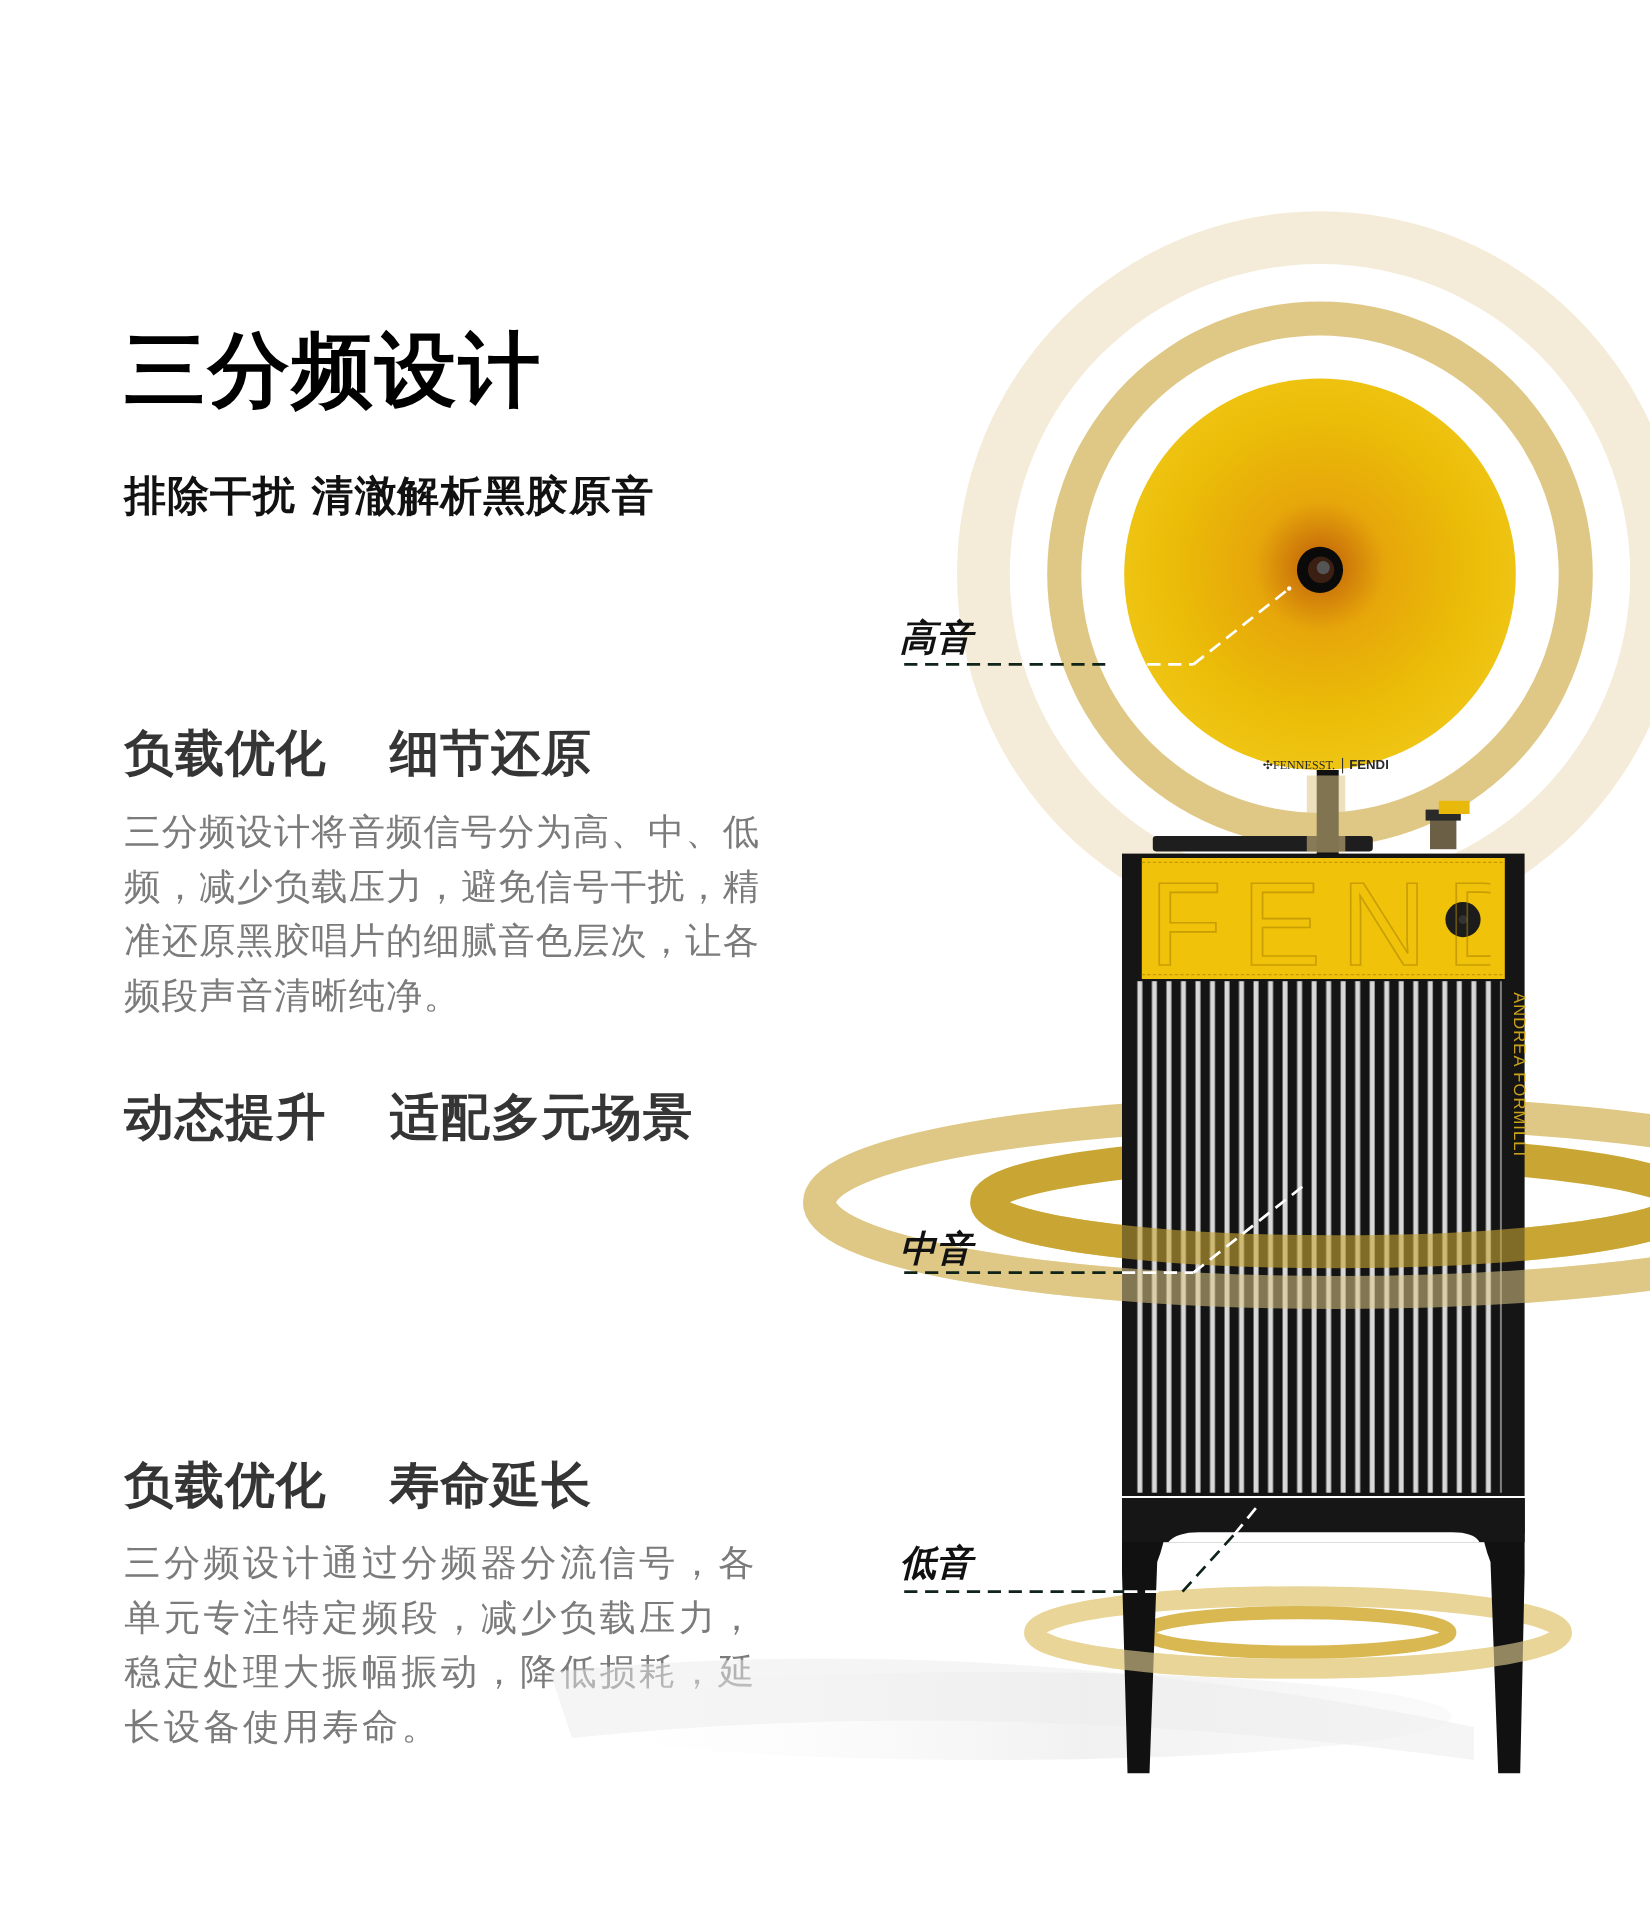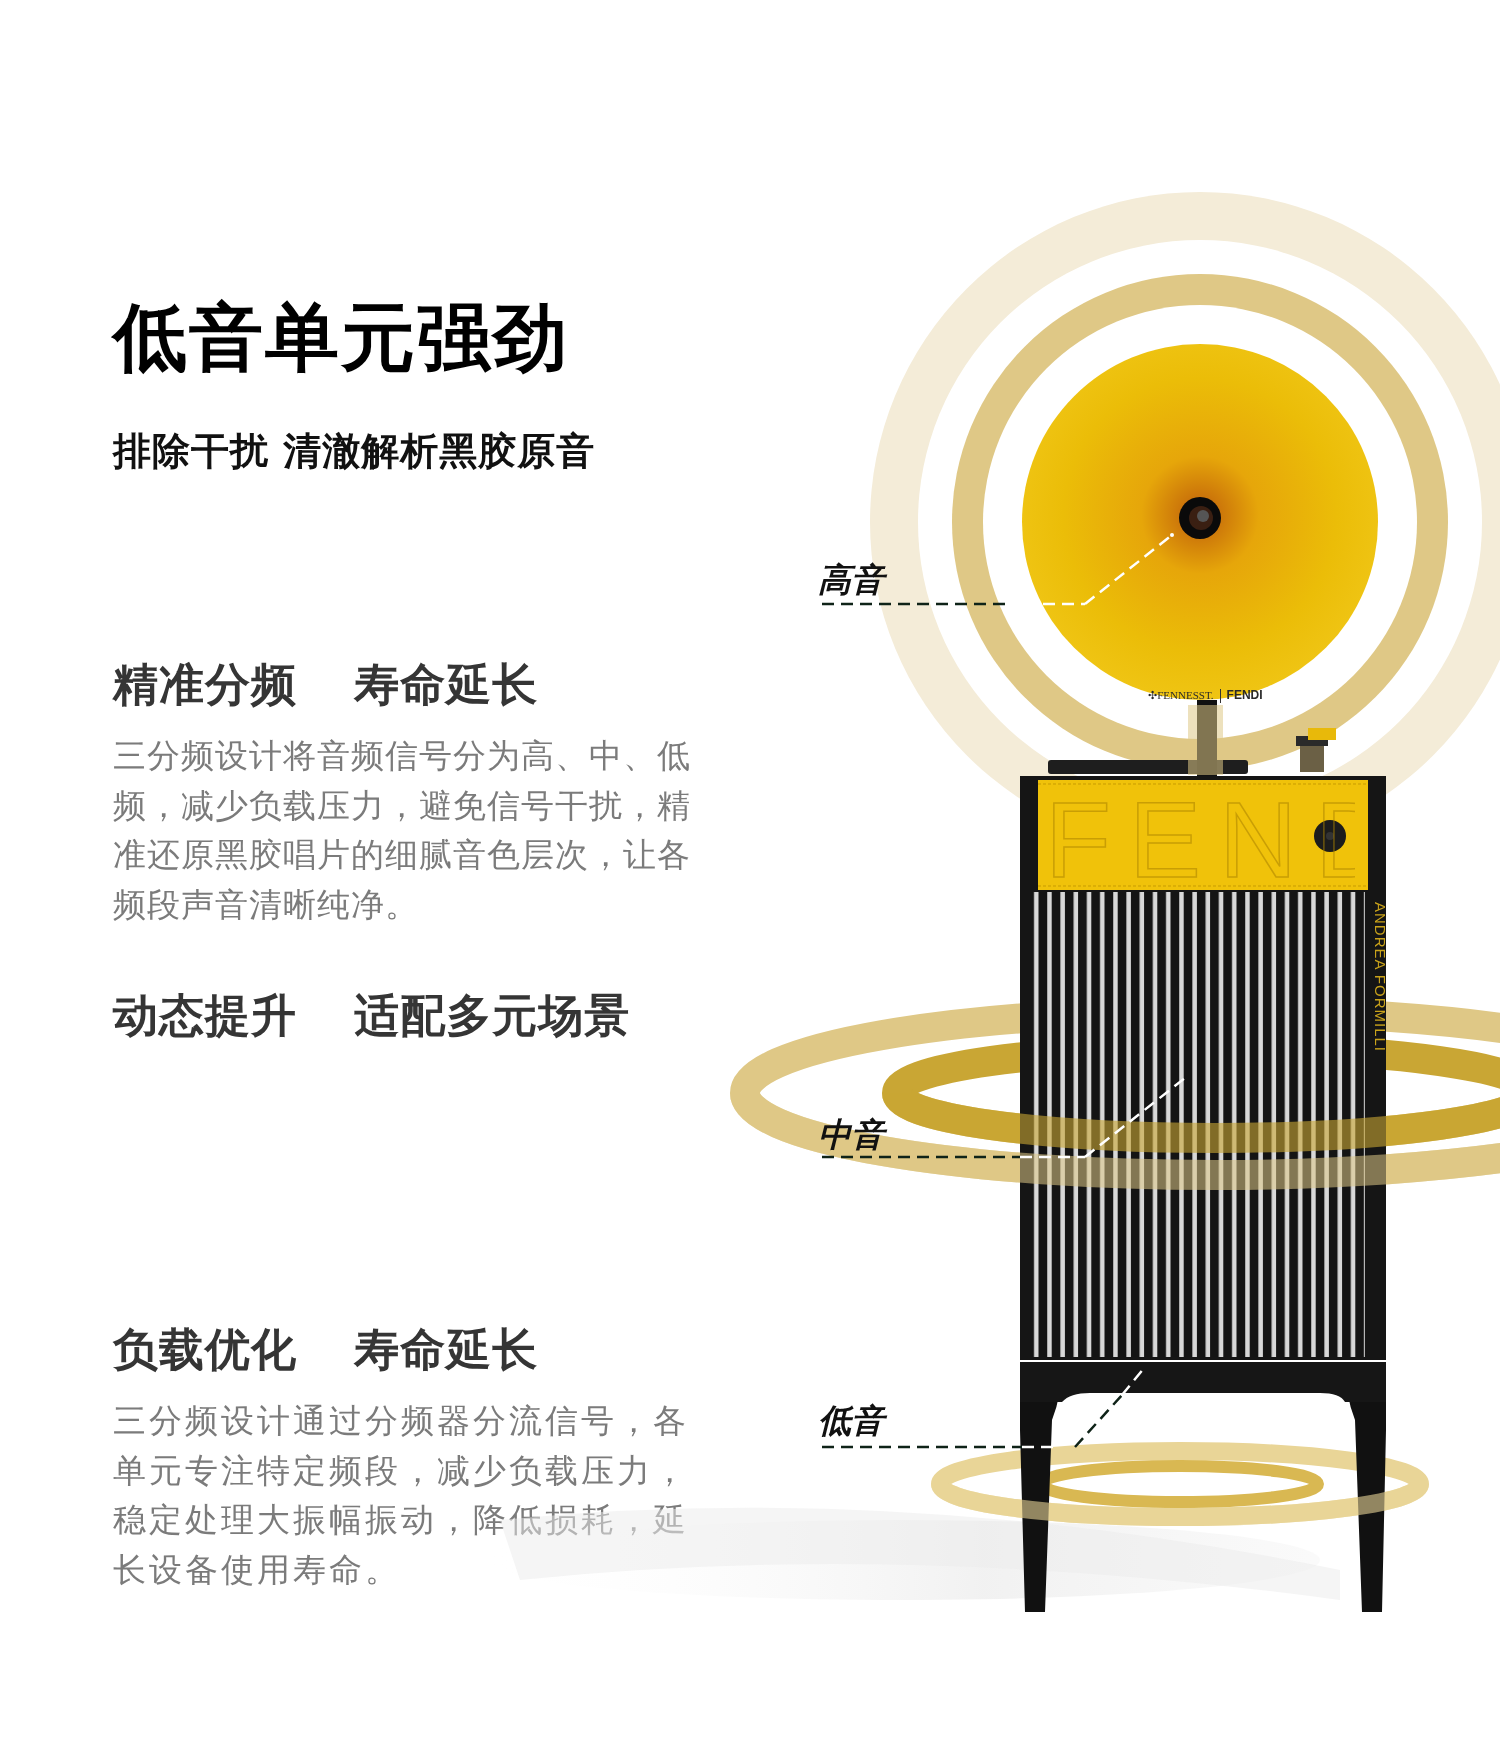--- a/index.html
+++ b/index.html
@@ -53,25 +53,25 @@
   .panel-logo {
     position: absolute; left: 1045px; top: 790px; width: 310px; height: 100px;
     font-family: "Liberation Sans", sans-serif; font-size: 108px; color: transparent;
     -webkit-text-stroke: 1.5px rgba(170,130,0,0.55); letter-spacing: 18px; line-height: 100px;
     overflow: hidden; white-space: nowrap;
   }
 </style>
 </head>
 <body>
 
-<div class="main-title">低音单元强劲</div>
+<div class="main-title">三分频设计</div>
 <div class="subtitle">排除干扰  清澈解析黑胶原音</div>
 
 <div class="feature f1">
-  <h2>精准分频  寿命延长</h2>
+  <h2>负载优化  细节还原</h2>
   <p>三分频设计将音频信号分为高、中、低频，减少负载压力，避免信号干扰，精准还原黑胶唱片的细腻音色层次，让各频段声音清晰纯净。</p>
 </div>
 <div class="feature f2">
   <h2>动态提升  适配多元场景</h2>
 </div>
 <div class="feature f3">
   <h2>负载优化  寿命延长</h2>
   <p>三分频设计通过分频器分流信号，各单元专注特定频段，减少负载压力，稳定处理大振幅振动，降低损耗，延长设备使用寿命。</p>
 </div>
 

